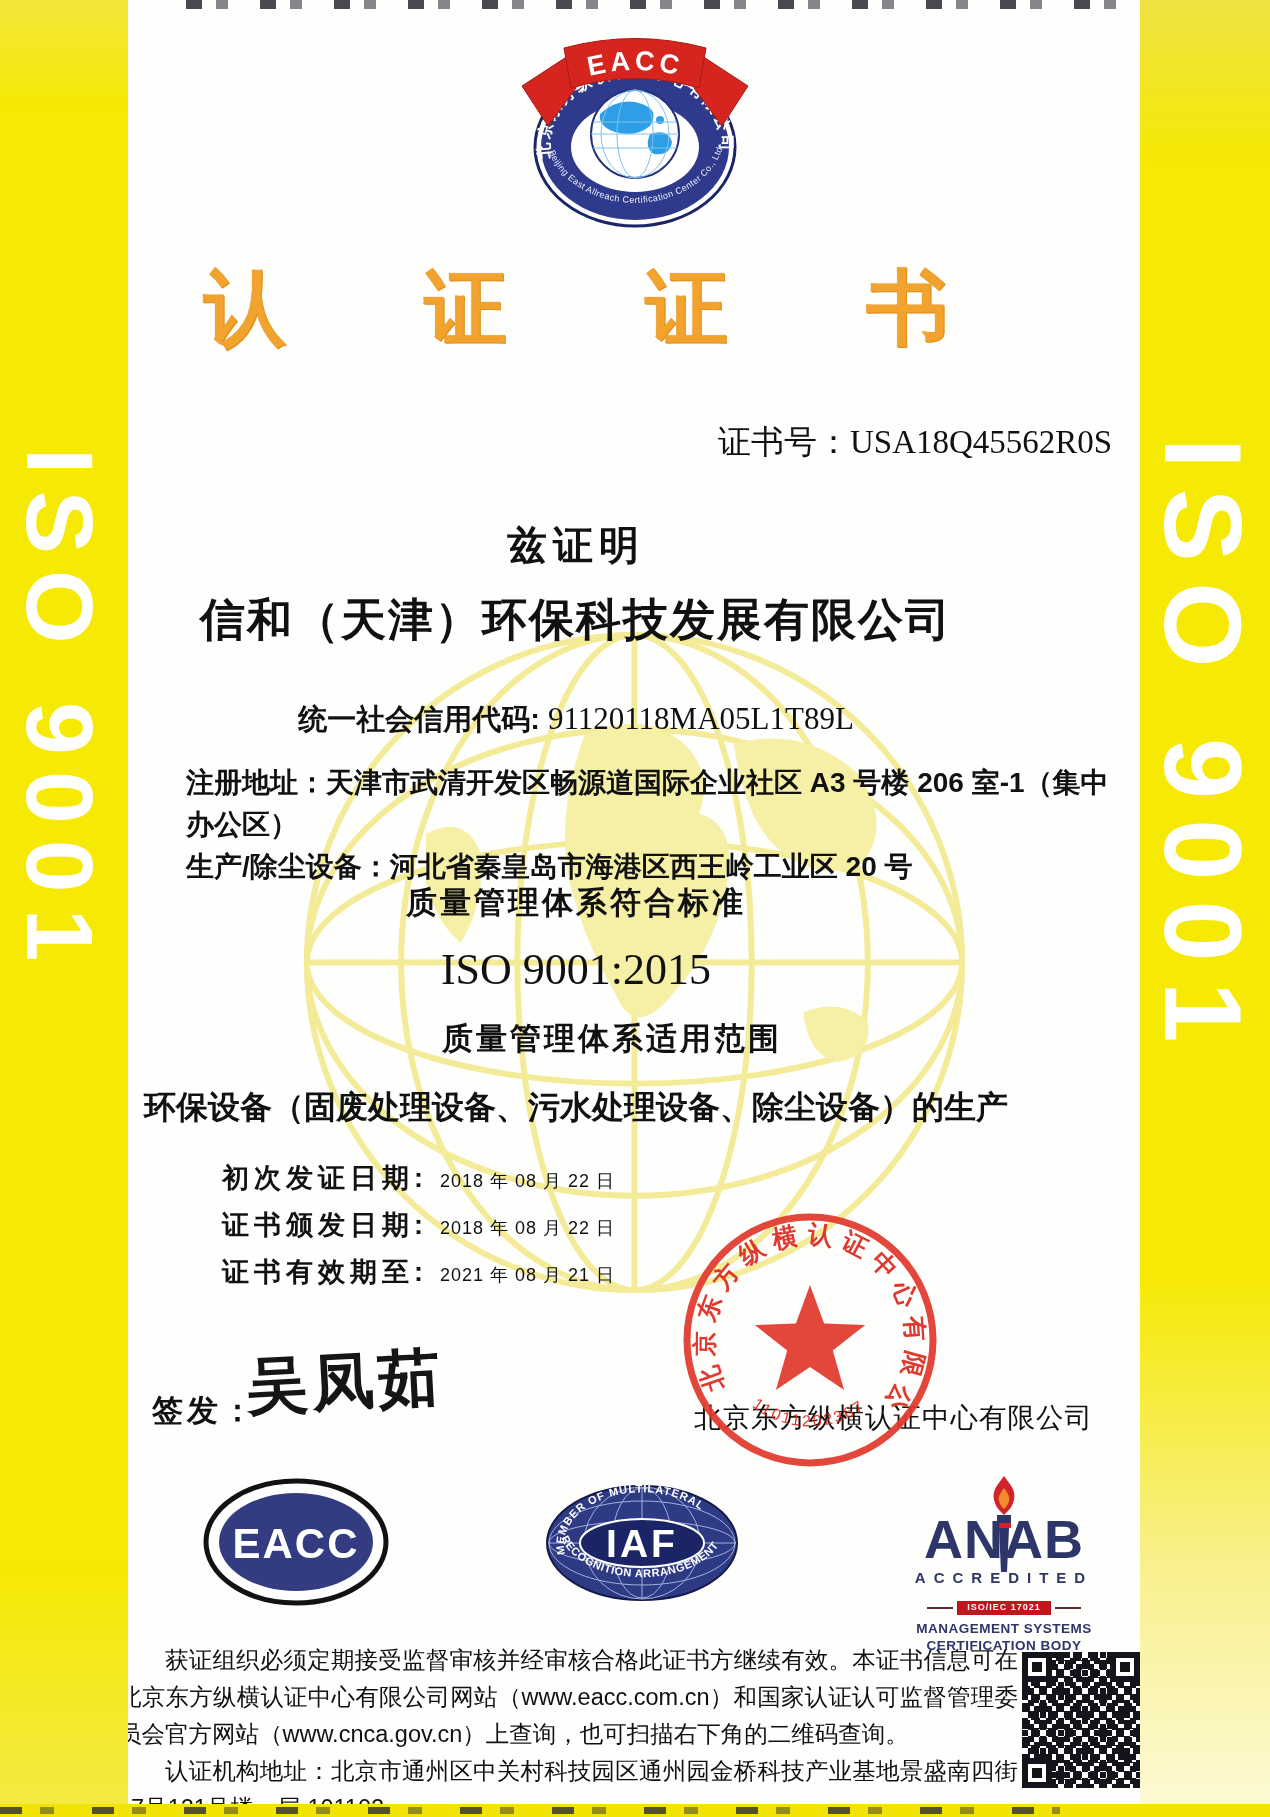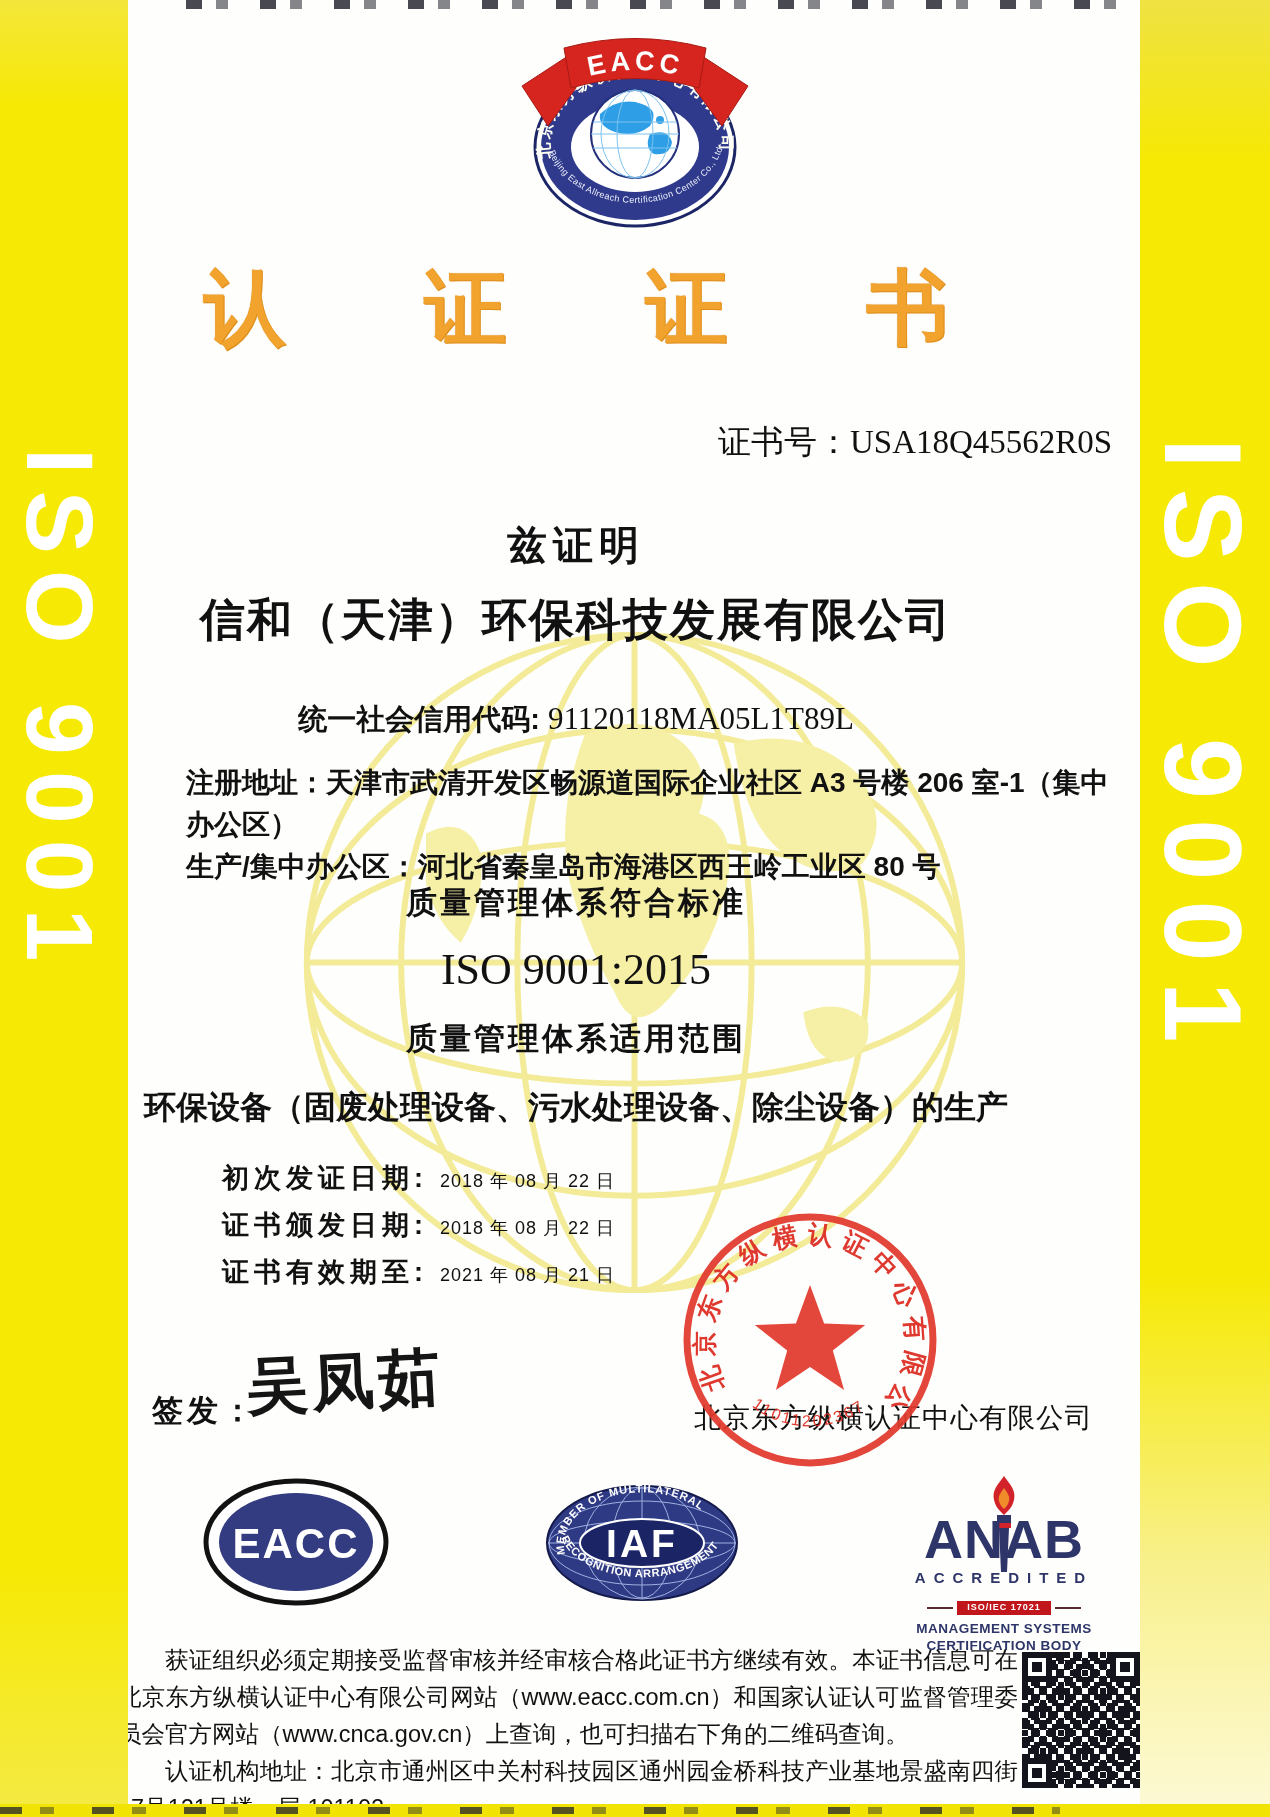--- a/index.html
+++ b/index.html
@@ -39,21 +39,21 @@
   .cert-no-line{left:718px;top:420px;font-size:33px;font-family:"Liberation Serif",serif;}
   .cert-no-label{font-weight:400;}
   .statement{top:518px;font-size:40px;font-weight:700;letter-spacing:6px;}
   .company{top:590px;font-size:45px;font-weight:700;letter-spacing:2px;}
   .credit{top:700px;font-size:29px;}
   .credit-label{font-weight:700;}
   .credit-value{font-family:"Liberation Serif",serif;font-size:31px;}
   .addr{left:186px;top:762px;width:940px;font-size:28px;font-weight:700;line-height:42px;}
   .std-head{top:882px;font-size:31px;font-weight:700;letter-spacing:3px;}
   .iso-code{top:944px;font-size:44px;font-family:"Liberation Serif",serif;}
-  .scope-head{top:1018px;font-size:31px;font-weight:700;letter-spacing:3px;}
+  .scope-head{top:1018px;font-size:31px;font-weight:700;letter-spacing:3px;padding-left:36px;}
   .scope-line{top:1086px;font-size:32px;font-weight:700;}
   .dates{left:222px;top:1160px;width:560px;}
   .date-row{display:flex;align-items:baseline;height:47px;}
   .date-label{width:218px;font-size:27px;font-weight:700;letter-spacing:5px;}
   .date-value{font-size:18px;font-family:Liberation Sans, sans-serif;letter-spacing:1px;}
   .sign-label{left:152px;top:1390px;font-size:31px;font-weight:700;letter-spacing:4px;}
   .signature{left:246px;top:1340px;font-size:62px;font-weight:700;transform:rotate(-3deg);
     letter-spacing:4px;color:#151515;}
   .issuer-line{left:694px;top:1400px;font-size:27.5px;letter-spacing:1px;z-index:1;}
   .seal{left:678px;top:1208px;width:264px;height:264px;z-index:2;opacity:.93;}
@@ -170,21 +170,21 @@
 
   <div class="row-center credit z1">
     <span class="credit-label">统一社会信用代码: </span><span class="credit-value">91120118MA05L1T89L</span>
   </div>
 
   <div class="abs addr z1">
     <div>
       <span>注册地址：</span><span>天津市武清开发区畅源道国际企业社区 A3 号楼 206 室-1（集中办公区）</span>
     </div>
     <div>
-      <span>生产/集中办公区：</span><span>河北省秦皇岛市海港区西王岭工业区 80 号</span>
+      <span>生产/除尘设备：</span><span>河北省秦皇岛市海港区西王岭工业区 20 号</span>
     </div>
   </div>
 
   <div class="row-center std-head z1">质量管理体系符合标准</div>
   <div class="row-center iso-code z1">ISO 9001:2015</div>
   <div class="row-center scope-head z1">质量管理体系适用范围</div>
   <div class="row-center scope-line z1">环保设备（固废处理设备、污水处理设备、除尘设备）的生产</div>
 
   <div class="abs dates z1">
     <div class="date-row">

